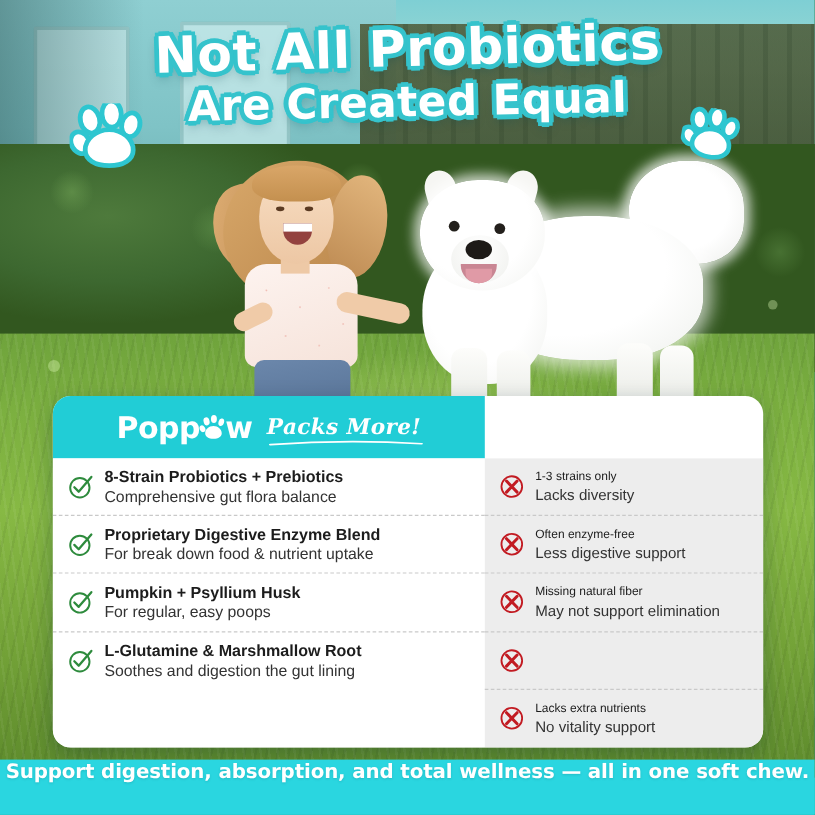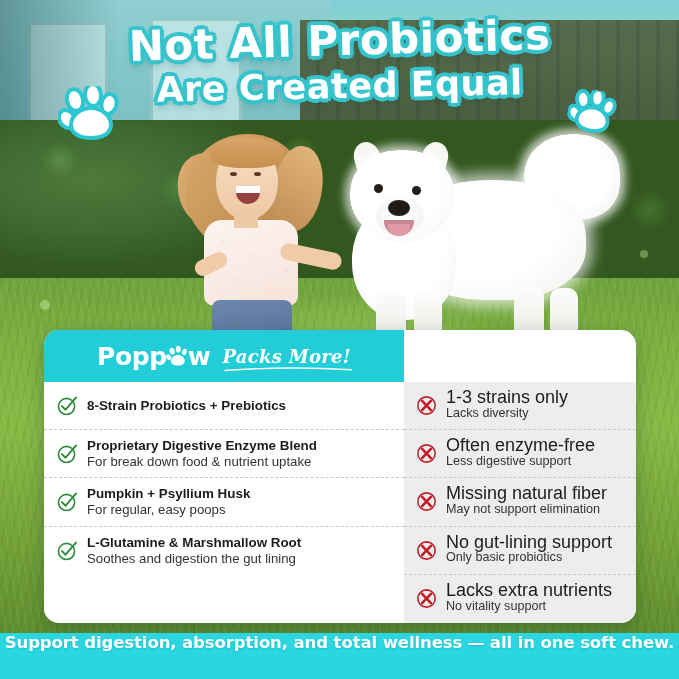--- a/index.html
+++ b/index.html
@@ -153,21 +153,21 @@
   .col-left{width:360px;background:#ffffff;}
   .col-right{flex:1;background:#ededed;}
   .row{display:flex;align-items:center;gap:8px;height:48.2px;box-sizing:border-box;
     border-bottom:1px dashed #c9c9c9;padding:0 10px 0 12px;}
   .row:last-child{border-bottom:none;}
   .ico{flex:0 0 auto;width:23px;height:23px;}
   .ico svg{display:block;}
   .txt{min-width:0;}
   .t1{font-size:13.4px;font-weight:bold;color:#1c1c1c;line-height:15.5px;white-space:nowrap;}
   .t2{font-size:13.2px;color:#333333;line-height:15.5px;white-space:nowrap;}
-  .col-right .t1{font-weight:normal;font-size:18px;color:#1c1c1c;}
+  .col-right .t1{font-weight:normal;font-size:10px;color:#1c1c1c;}
   .col-right .t2{font-size:12.6px;}
   .col-right .row{padding-left:11px;}
 
   
   .banner{position:absolute;left:0;bottom:0;width:679px;height:46px;background:#2ad6e0;
     display:flex;align-items:flex-start;justify-content:center;z-index:8;}
   .banner-txt{font-family:"DejaVu Sans",sans-serif;font-weight:bold;font-size:16.5px;color:#ffffff;
     letter-spacing:-.1px;text-shadow:0 1px 2px rgba(0,80,90,.2);}
 </style>
 </head>
@@ -297,20 +297,21 @@
       <div class="col-left">
         <div class="row">
           <span class="ico">
             <svg width="23" height="23" viewBox="0 0 24 24">
                 <circle cx="11" cy="13" r="8.4" fill="none" stroke="#2E8B3D" stroke-width="1.7"></circle>
                 <path d="M6.2 12.6 L10 16.4 L21 3.6" fill="none" stroke="#2E8B3D" stroke-width="2" stroke-linecap="round" stroke-linejoin="round"></path>
               </svg>
           </span>
           <span class="txt">
             <div class="t1">8-Strain Probiotics + Prebiotics</div>
+            <div class="t2">Comprehensive gut flora balance</div>
           </span>
         </div>
         <div class="row">
           <span class="ico">
             <svg width="23" height="23" viewBox="0 0 24 24">
                 <circle cx="11" cy="13" r="8.4" fill="none" stroke="#2E8B3D" stroke-width="1.7"></circle>
                 <path d="M6.2 12.6 L10 16.4 L21 3.6" fill="none" stroke="#2E8B3D" stroke-width="2" stroke-linecap="round" stroke-linejoin="round"></path>
               </svg>
           </span>
           <span class="txt">
@@ -381,24 +382,20 @@
             <div class="t2">May not support elimination</div>
           </span>
         </div>
         <div class="row">
           <span class="ico">
             <svg width="23" height="23" viewBox="0 0 24 24">
                 <circle cx="12" cy="12" r="9" fill="none" stroke="#C21B22" stroke-width="1.6"></circle>
                 <path d="M7.4 7.2 L16.6 16.8 M16.6 7.2 L7.4 16.8" stroke="#C21B22" stroke-width="2.6" stroke-linecap="round"></path>
               </svg>
           </span>
-          <span class="txt">
-            <div class="t1">No gut-lining support</div>
-            <div class="t2">Only basic probiotics</div>
-          </span>
         </div>
         <div class="row">
           <span class="ico">
             <svg width="23" height="23" viewBox="0 0 24 24">
                 <circle cx="12" cy="12" r="9" fill="none" stroke="#C21B22" stroke-width="1.6"></circle>
                 <path d="M7.4 7.2 L16.6 16.8 M16.6 7.2 L7.4 16.8" stroke="#C21B22" stroke-width="2.6" stroke-linecap="round"></path>
               </svg>
           </span>
           <span class="txt">
             <div class="t1">Lacks extra nutrients</div>

